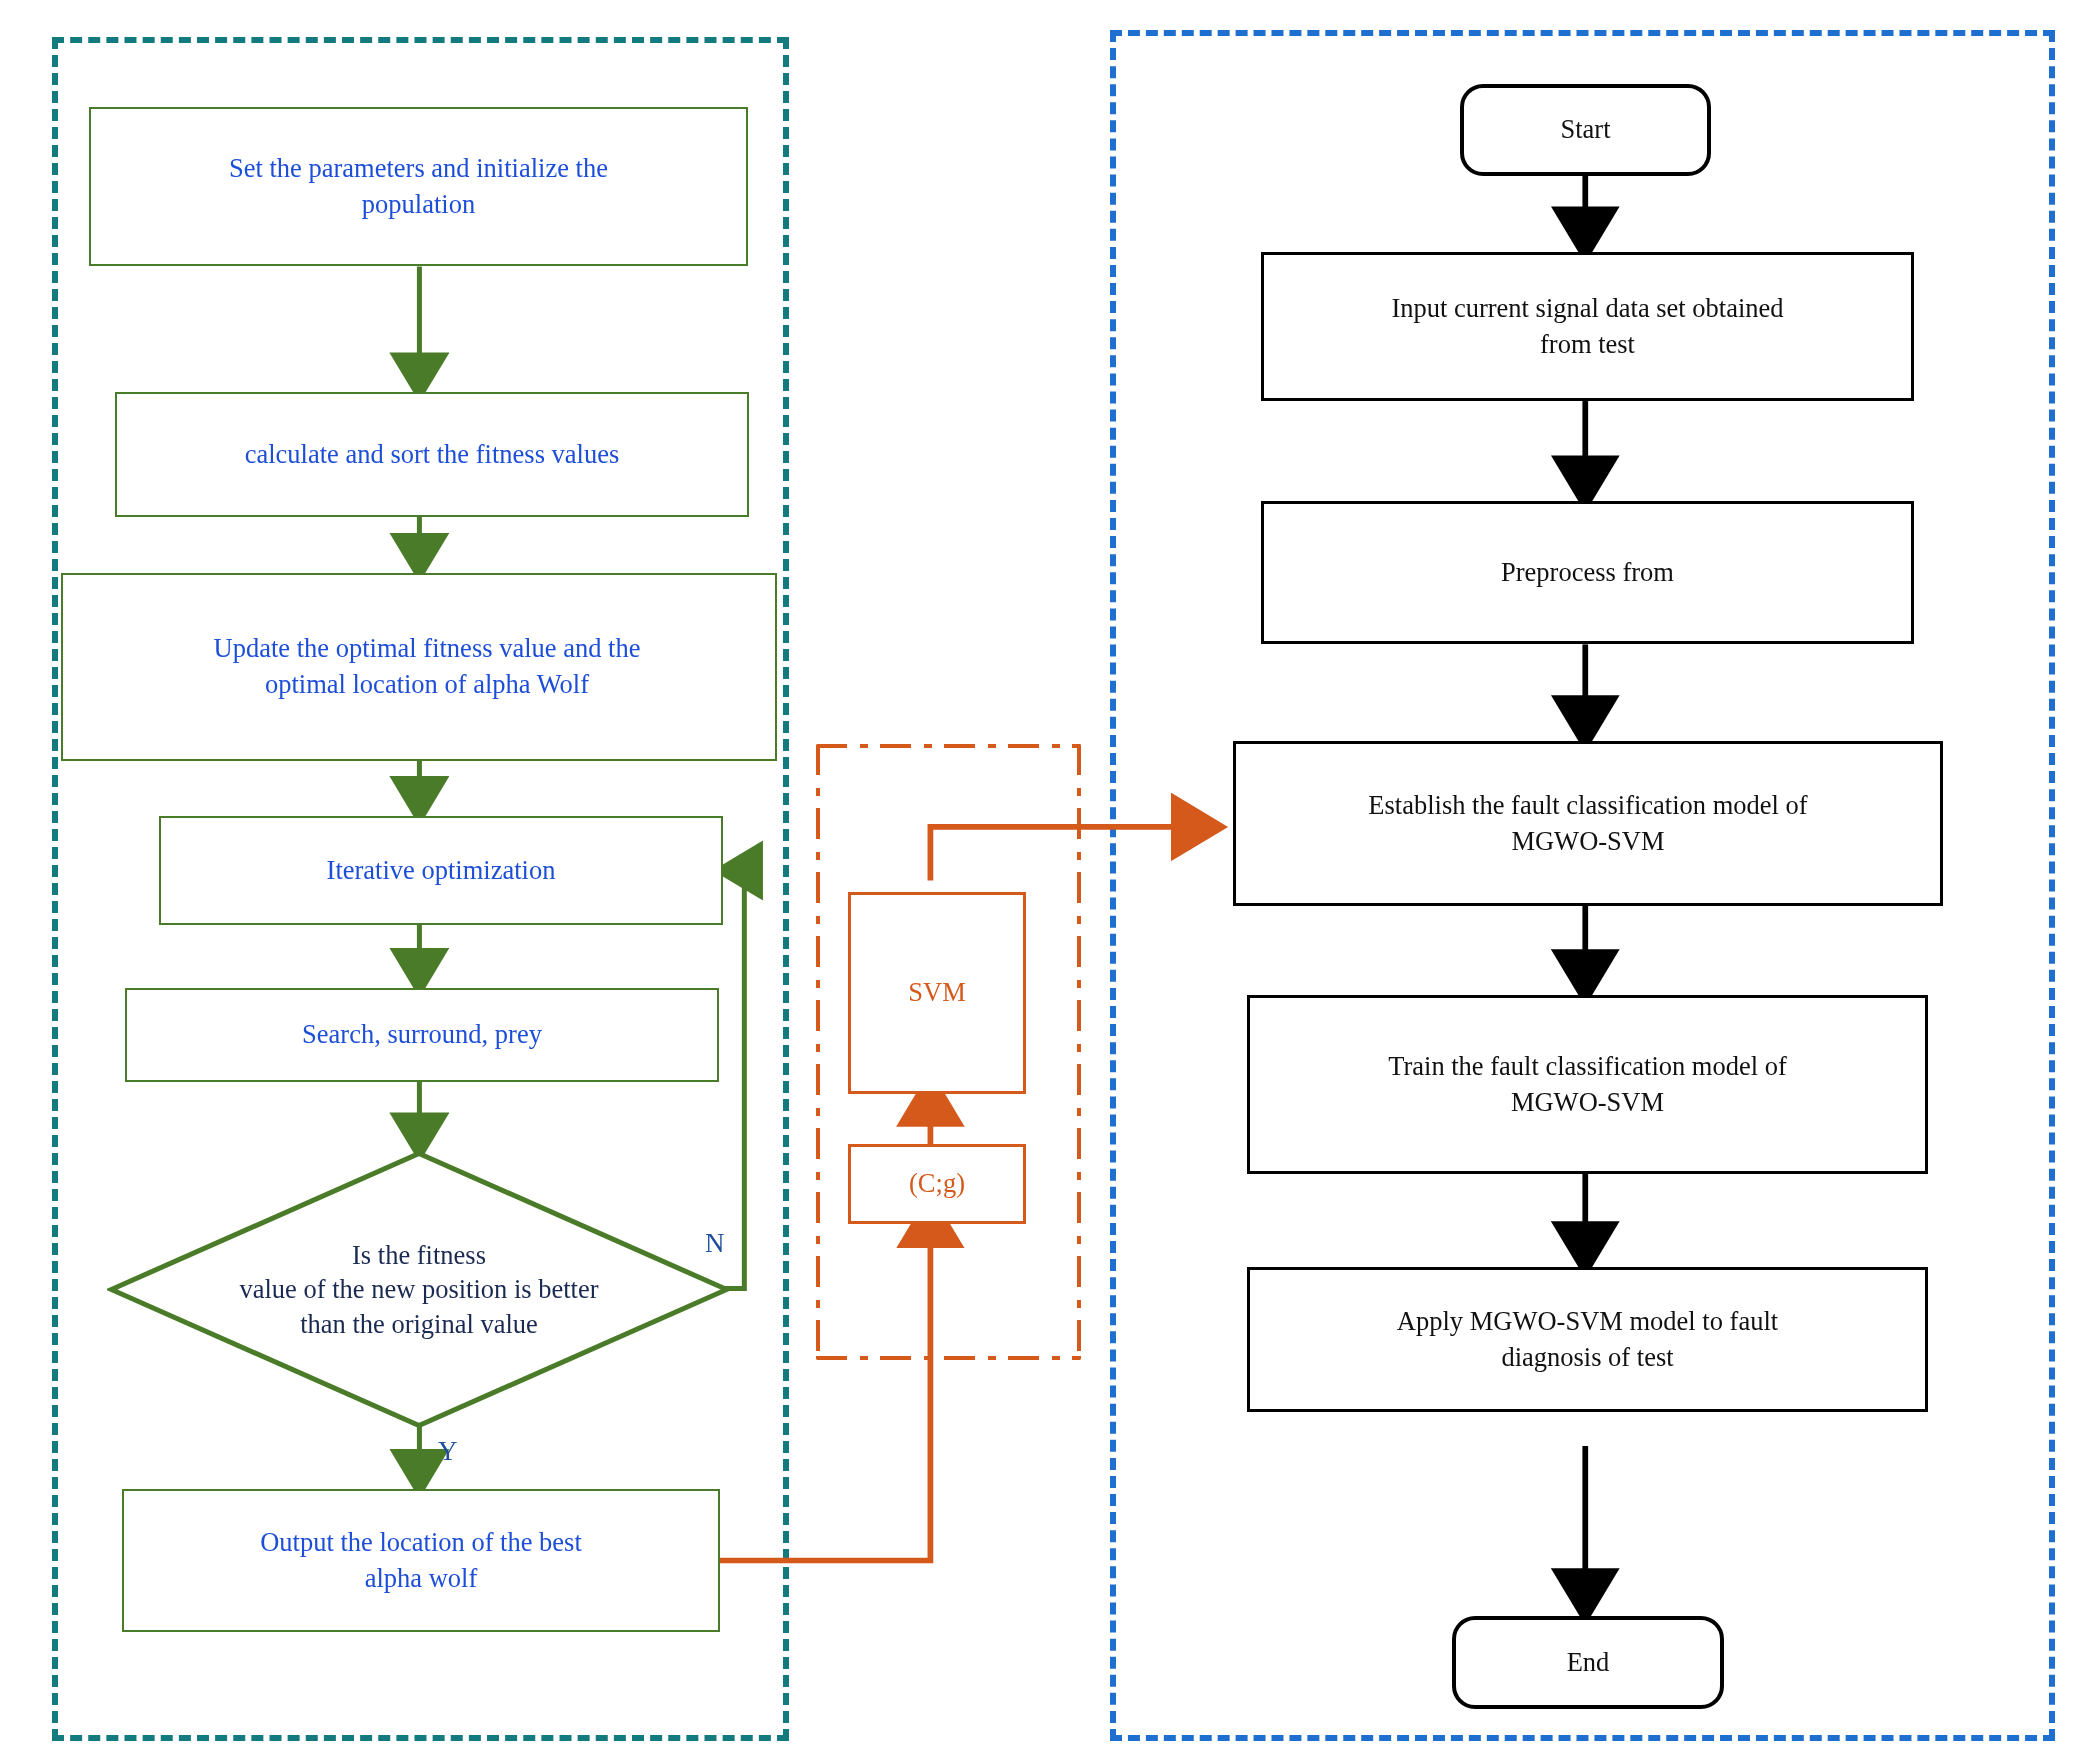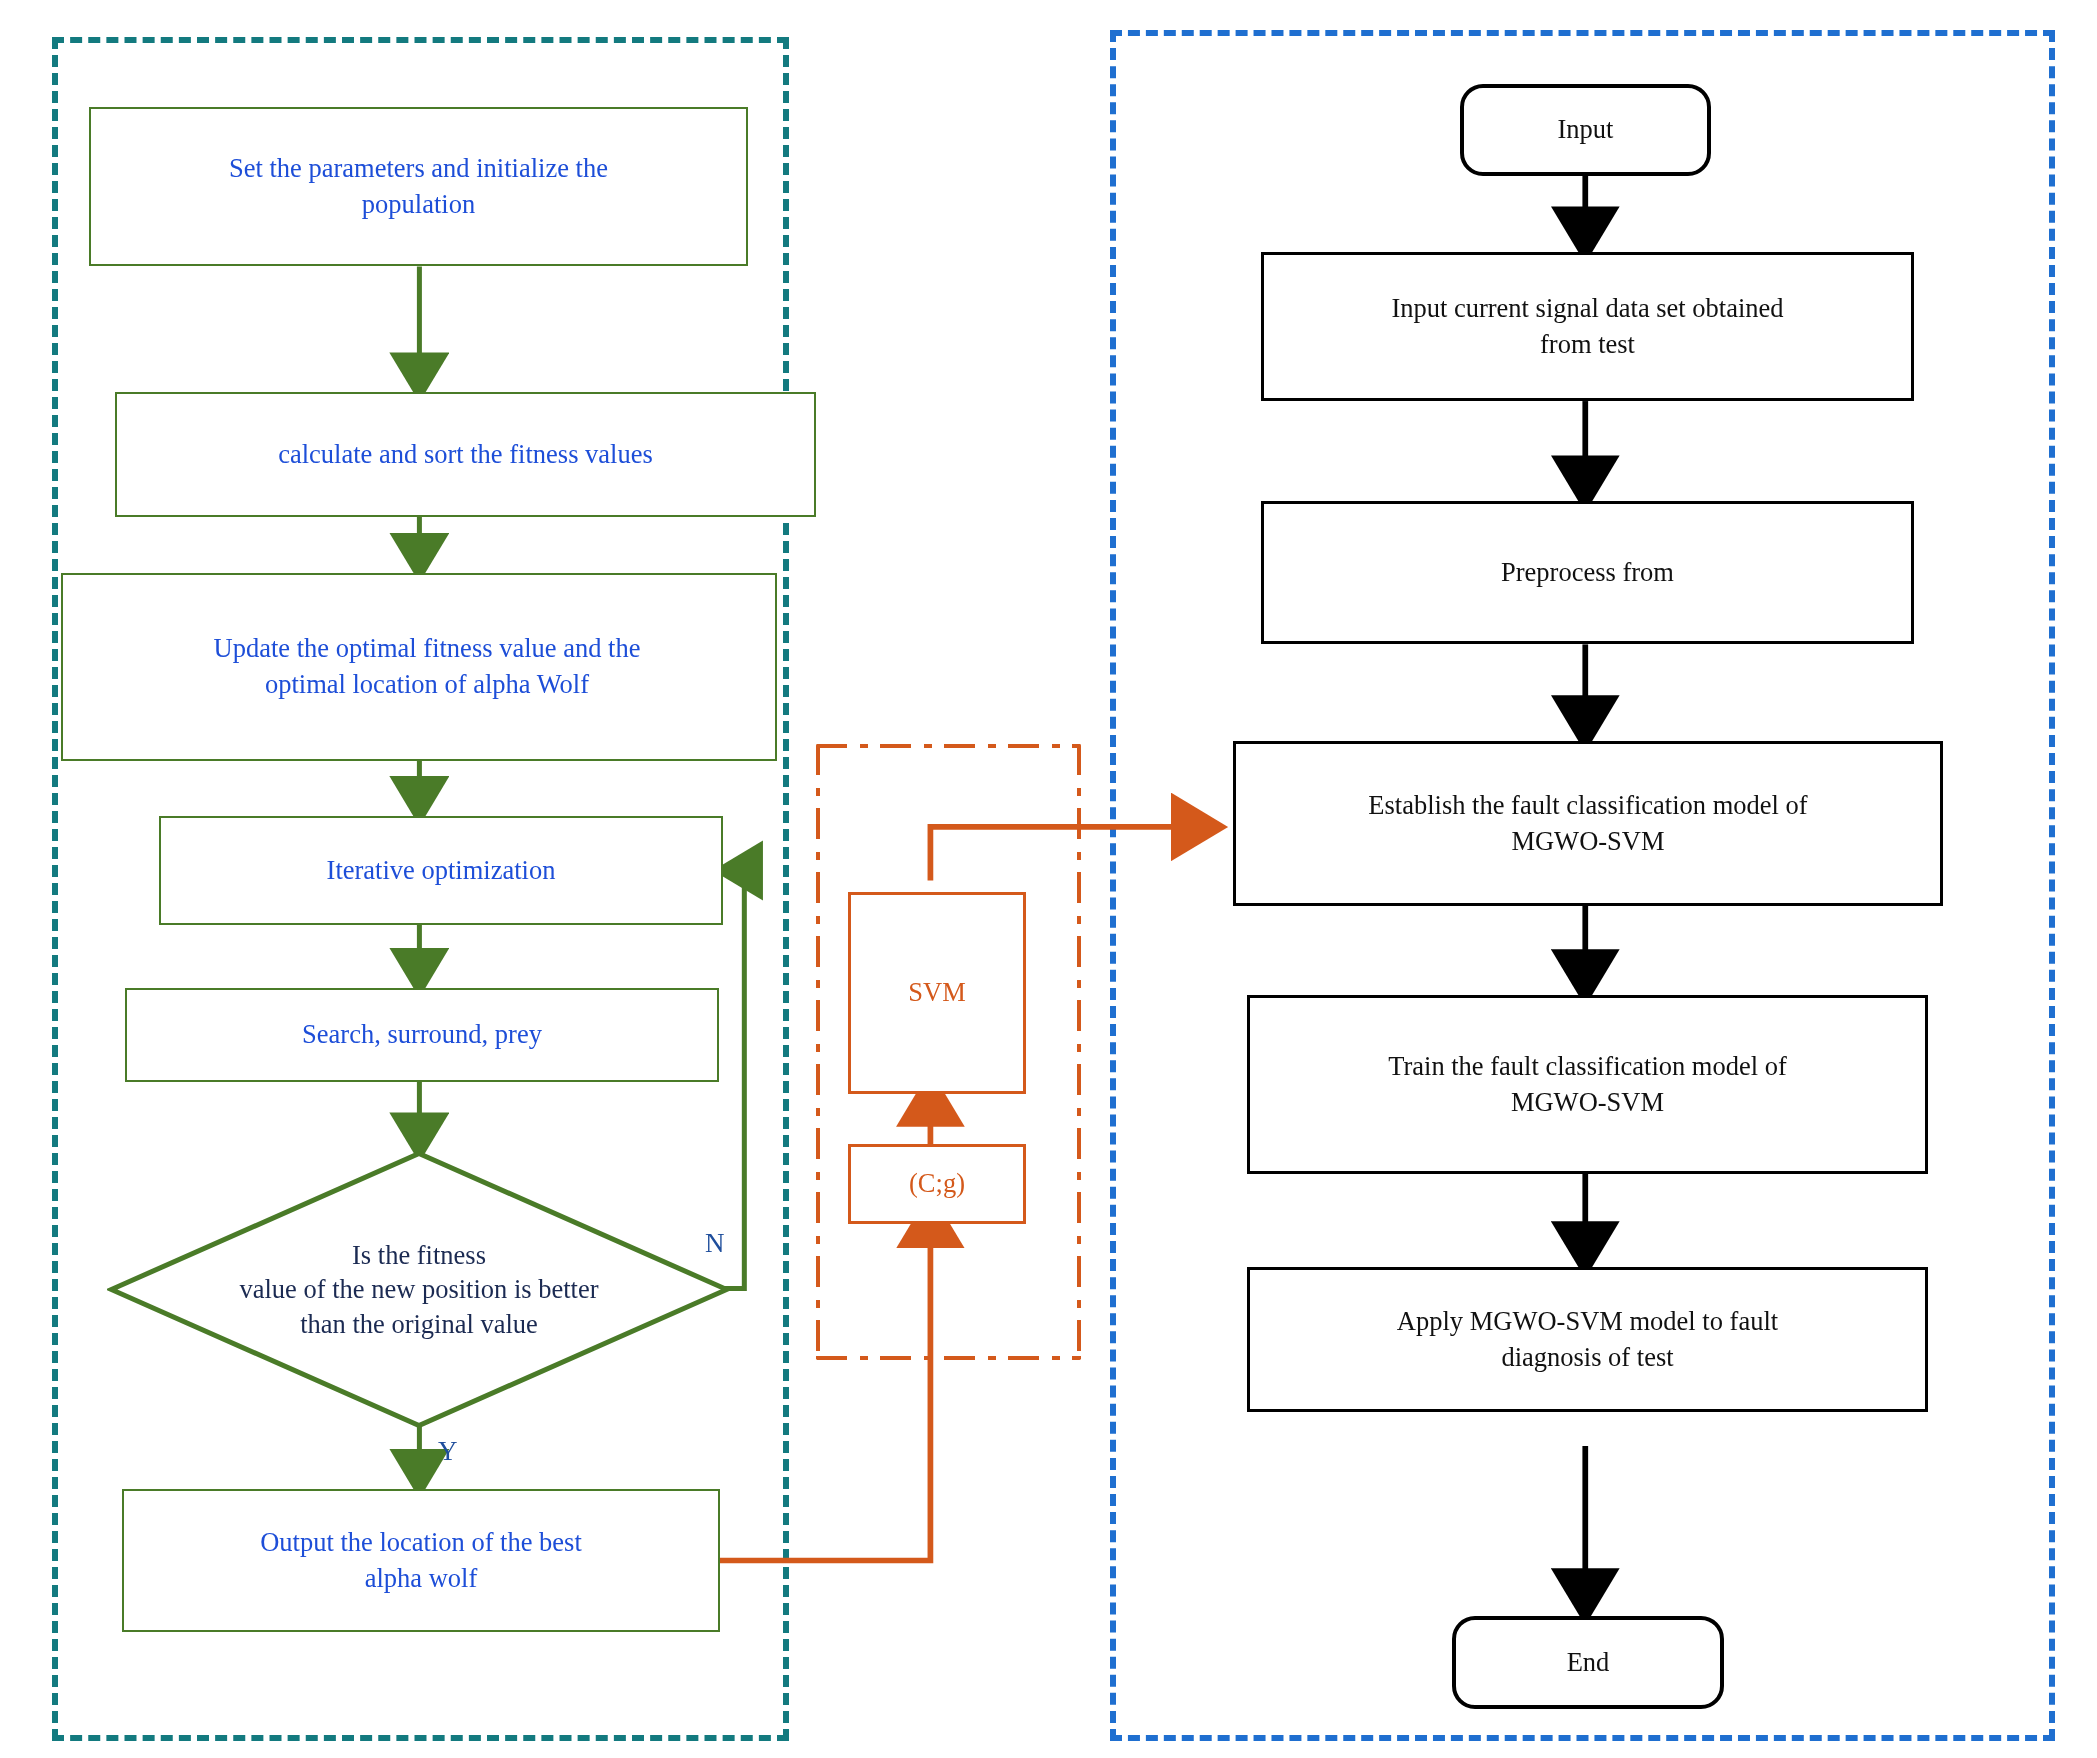--- a/index.html
+++ b/index.html
@@ -163,21 +163,21 @@
     <path d="M2215,2020 L2215,2255" stroke="#000000" stroke-width="8" fill="none" marker-end="url(#arrBlack)"></path>
   </svg>
 
   <div class="node green-box" style="left:89px; top:107px; width:659px; height:159px;">
     <div>
       <span class="txt-line">Set the parameters and initialize the</span>
       <span class="txt-line">population</span>
     </div>
   </div>
 
-  <div class="node green-box" style="left:115px; top:392px; width:701px; height:125px;">
+  <div class="node green-box" style="left:115px; top:392px; width:634px; height:125px;">
     <div>
       <span class="txt-line">calculate  and sort the fitness values</span>
     </div>
   </div>
 
   <div class="node green-box" style="left:61px; top:573px; width:716px; height:188px;padding-left:16px;">
     <div>
       <span class="txt-line">Update the optimal fitness value and the</span>
       <span class="txt-line">optimal location of alpha Wolf</span>
     </div>
@@ -225,21 +225,21 @@
   </div>
 
   <div class="node orange-box" style="left:848px; top:1144px; width:178px; height:80px;">
     <div>
       <span class="txt-line">(C;g)</span>
     </div>
   </div>
 
   <div class="node rounded-box" style="left:1460px; top:84px; width:251px; height:92px;">
     <div>
-      <span class="txt-line">Input</span>
+      <span class="txt-line">Start</span>
     </div>
   </div>
 
   <div class="node black-box" style="left:1261px; top:252px; width:653px; height:149px;">
     <div>
       <span class="txt-line">Input  current signal data set obtained</span>
       <span class="txt-line">from  test</span>
     </div>
   </div>
 

